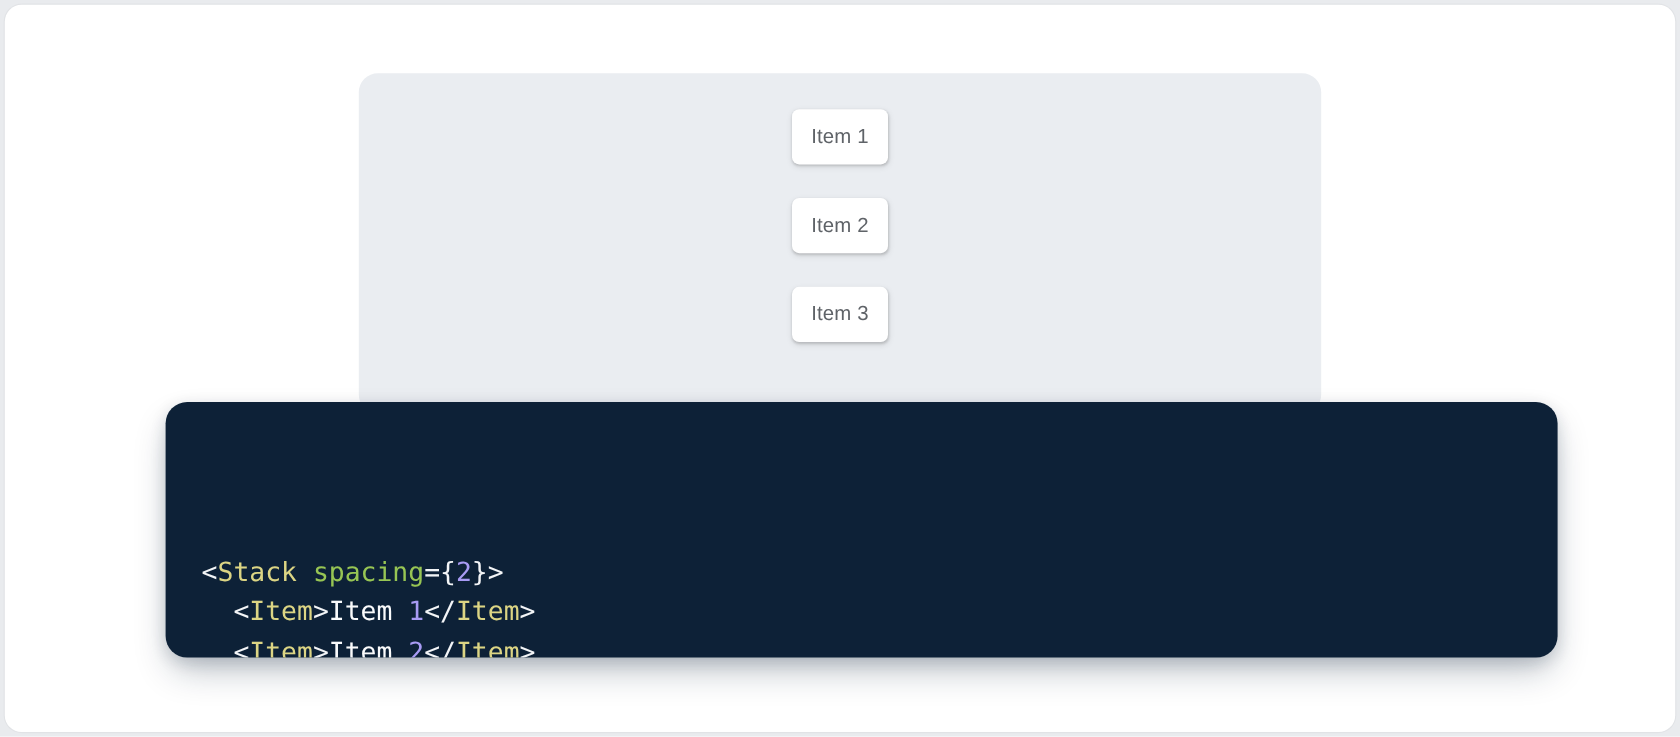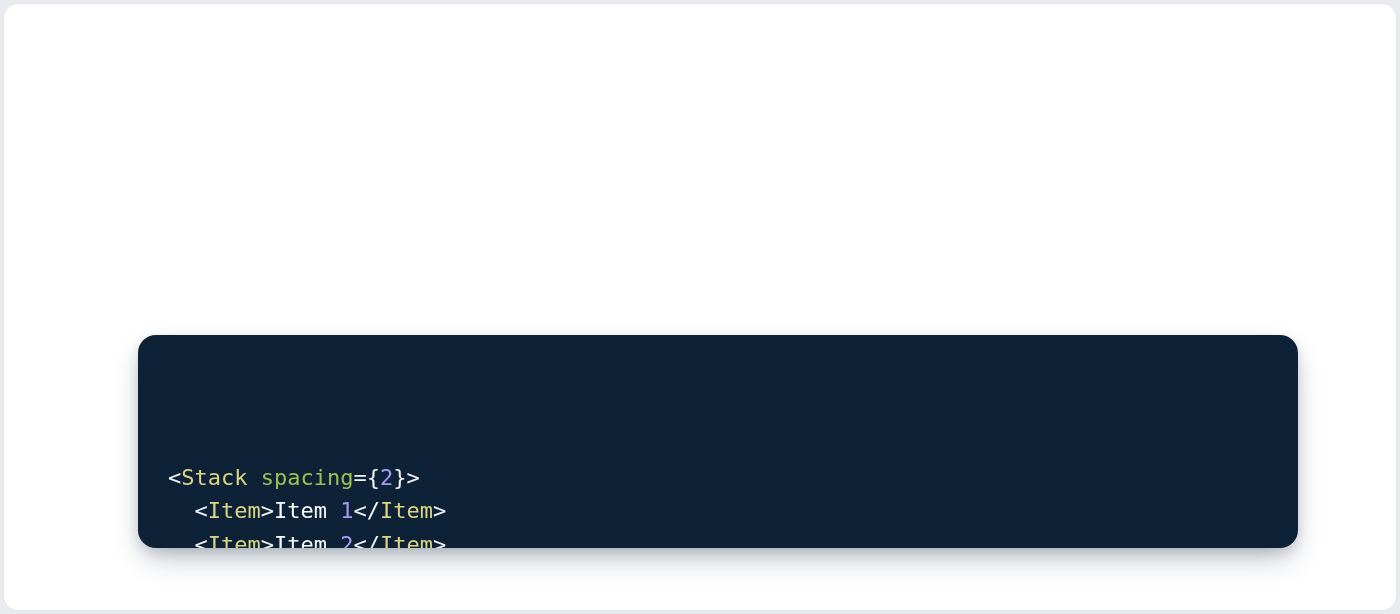--- a/index.html
+++ b/index.html
@@ -84,20 +84,32 @@
   .tok-number      { color: var(--tok-number, #a89bf4); }
   .tok-punctuation { color: var(--tok-punctuation, #f3f5f7); }
   .tok-text        { color: var(--tok-text, #fafbfc); }
 </style>
 </head>
 <body>
 
 <div class="page">
   <div class="card">
 
+    <div class="preview-panel">
+
+    <div class="stack-item">
+          <span>Item 1</span>
+        </div>
+        <div class="stack-item">
+          <span>Item 2</span>
+        </div>
+        <div class="stack-item">
+          <span>Item 3</span>
+        </div>
+      </div>
 
     <div class="code-block">
       <div class="code">
         
       <div class="code-line"><span class="tok-punctuation">&lt;</span><span class="tok-tag">Stack</span><span class="tok-text"> </span><span class="tok-attribute">spacing</span><span class="tok-punctuation">={</span><span class="tok-number">2</span><span class="tok-punctuation">}&gt;</span></div><div class="code-line"><span class="tok-text">  </span><span class="tok-punctuation">&lt;</span><span class="tok-tag">Item</span><span class="tok-punctuation">&gt;</span><span class="tok-text">Item </span><span class="tok-number">1</span><span class="tok-punctuation">&lt;/</span><span class="tok-tag">Item</span><span class="tok-punctuation">&gt;</span></div><div class="code-line"><span class="tok-text">  </span><span class="tok-punctuation">&lt;</span><span class="tok-tag">Item</span><span class="tok-punctuation">&gt;</span><span class="tok-text">Item </span><span class="tok-number">2</span><span class="tok-punctuation">&lt;/</span><span class="tok-tag">Item</span><span class="tok-punctuation">&gt;</span></div></div>
     </div>
 
   </div>
 </div>
 

